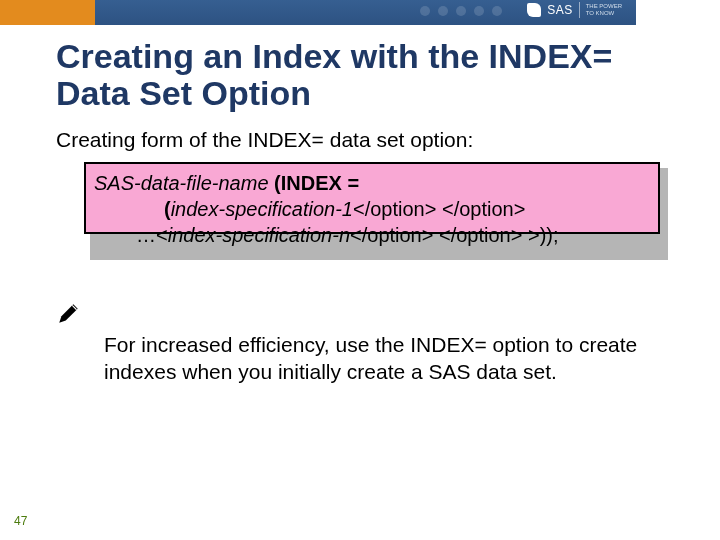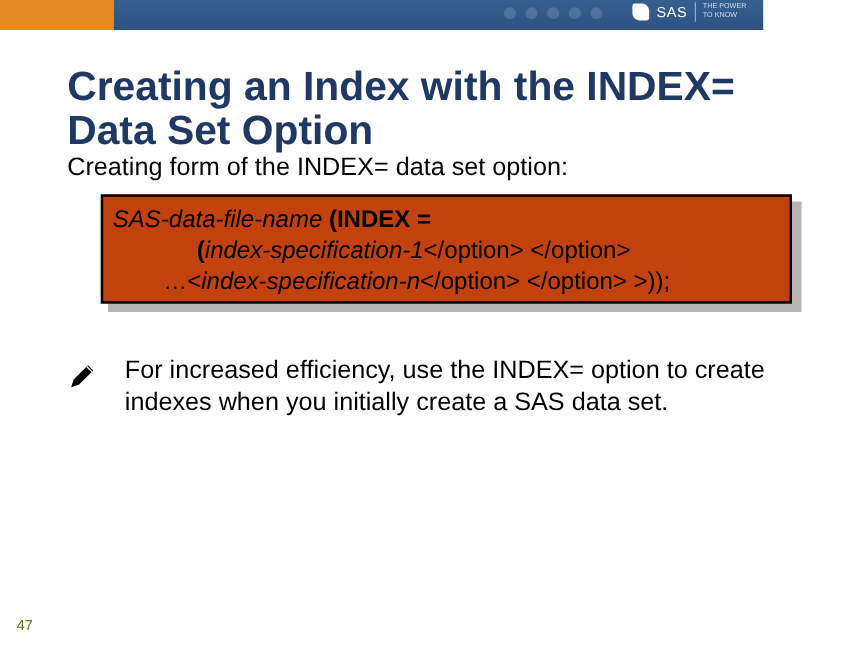--- a/index.html
+++ b/index.html
@@ -71,21 +71,20 @@
   .title {
     position: absolute;
     left: 56px;
     top: 38px;
     width: 620px;
     color: #1f3864;
     font-size: 34px;
     font-weight: bold;
     line-height: 1.08;
     font-family: Arial, Helvetica, sans-serif;
-    margin-top: 16px;
   }
   .subtitle {
     position: absolute;
     left: 56px;
     top: 128px;
     font-size: 21px;
     color: #000;
   }
   .codebox-shadow {
     position: absolute;
@@ -93,22 +92,22 @@
     top: 168px;
     width: 578px;
     height: 92px;
     background: #b5b5b5;
   }
   .codebox {
     position: absolute;
     left: 84px;
     top: 162px;
     width: 576px;
-    height: 91px;
-    background: #c2410c;
+    height: 72px;
+    background: #f9a8d4;
     border: 2px solid #000;
     box-sizing: border-box;
     padding: 6px 8px;
     font-size: 20px;
     line-height: 1.3;
     font-family: Arial, Helvetica, sans-serif;
   }
   .codebox .l2 { padding-left: 70px; }
   .codebox .l3 { padding-left: 42px; }
   .ital { font-style: italic; }
@@ -124,20 +123,21 @@
   .pencil {
     width: 28px;
     flex: 0 0 28px;
     padding-top: 4px;
   }
   .pencil svg { display: block; }
   .note-text {
     font-size: 21px;
     line-height: 1.28;
     color: #000;
+    margin-top: 36px;
   }
   .pagenum {
     position: absolute;
     left: 14px;
     bottom: 12px;
     font-size: 12px;
     color: #4d7c0f;
   }
 </style>
 </head>

